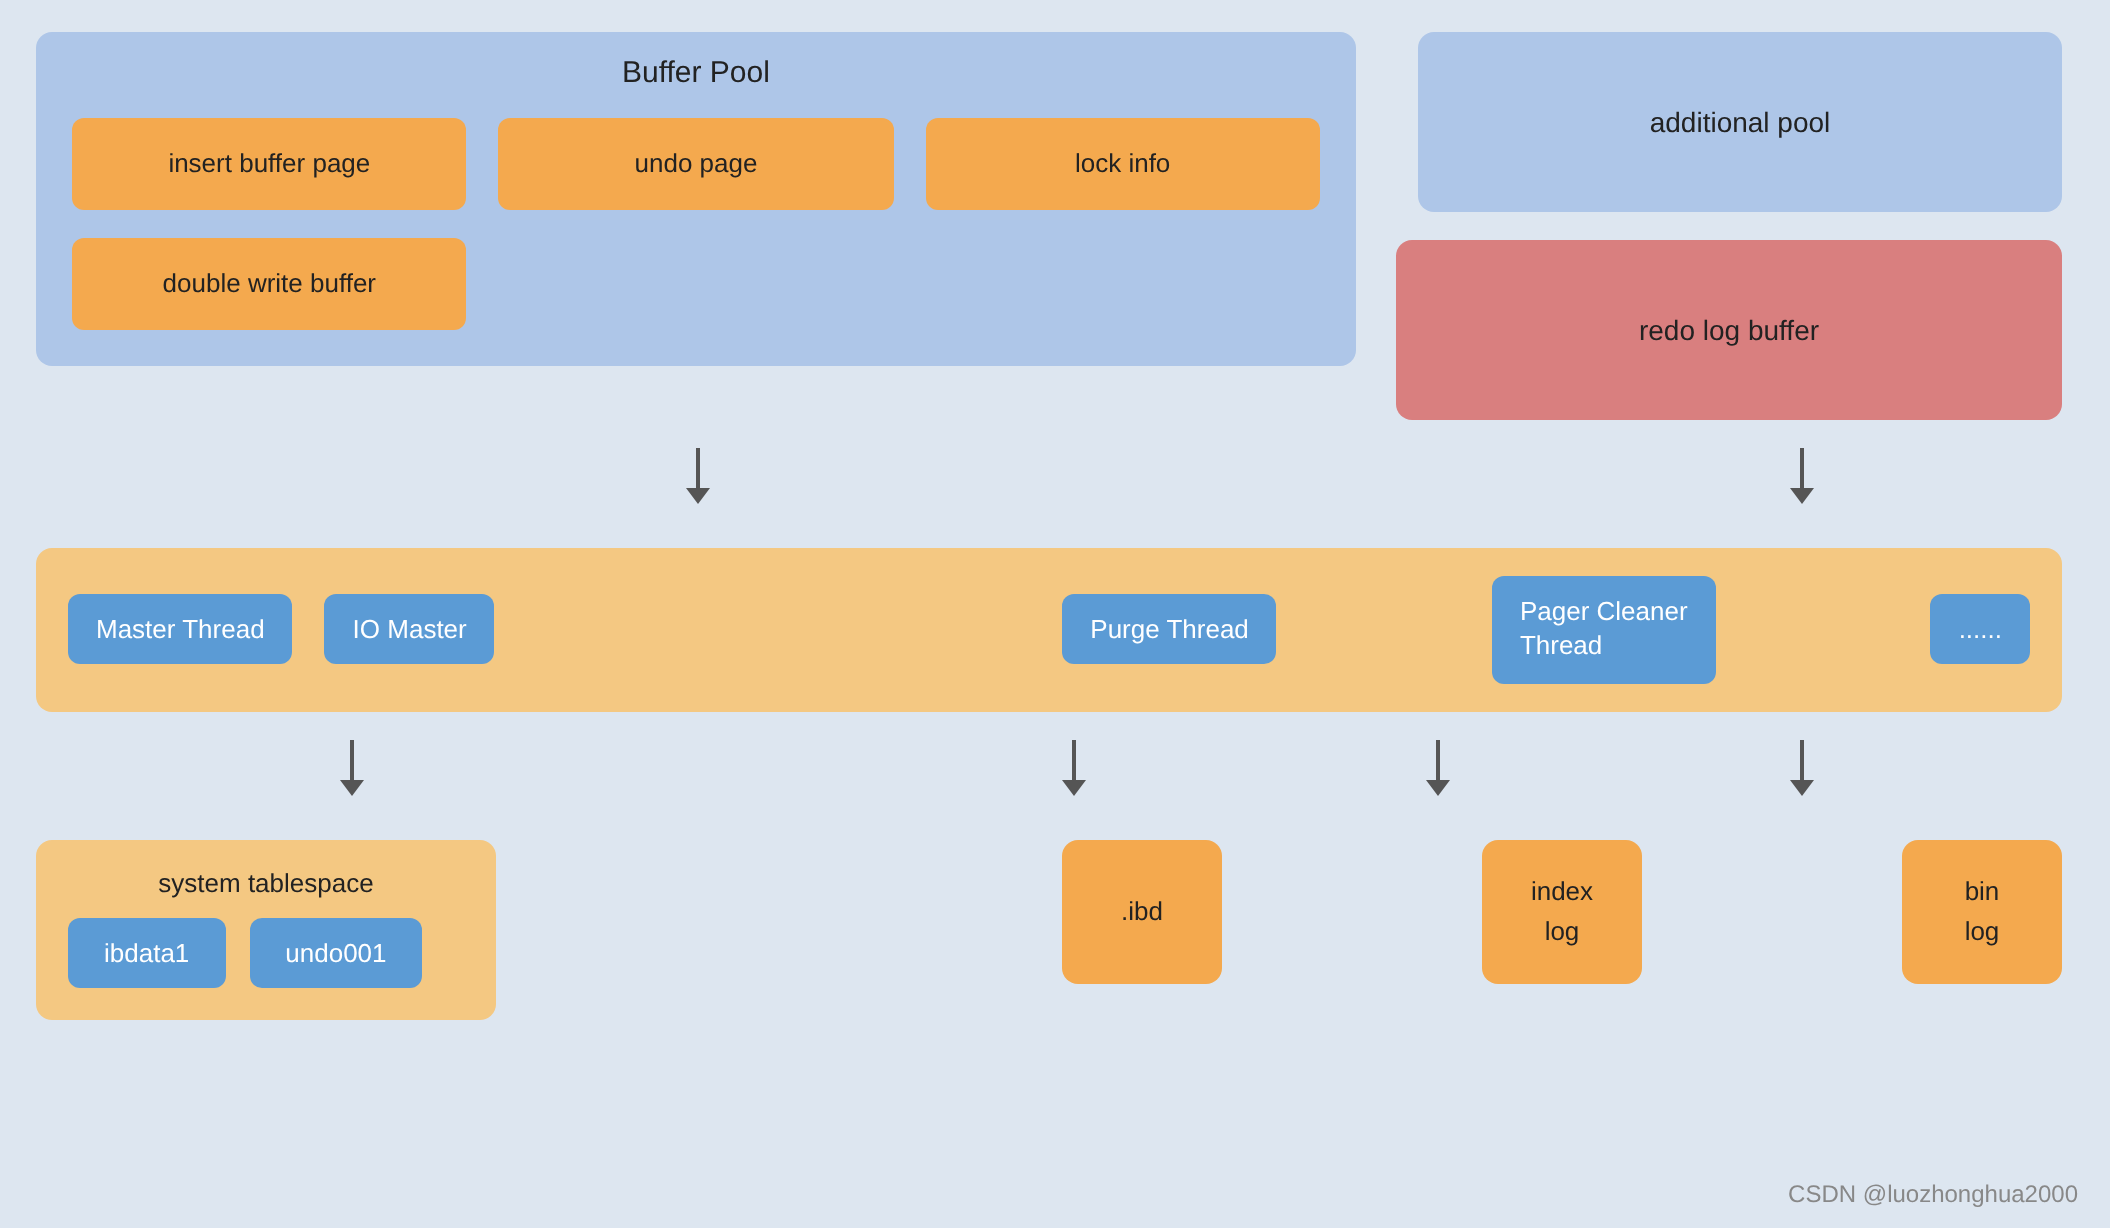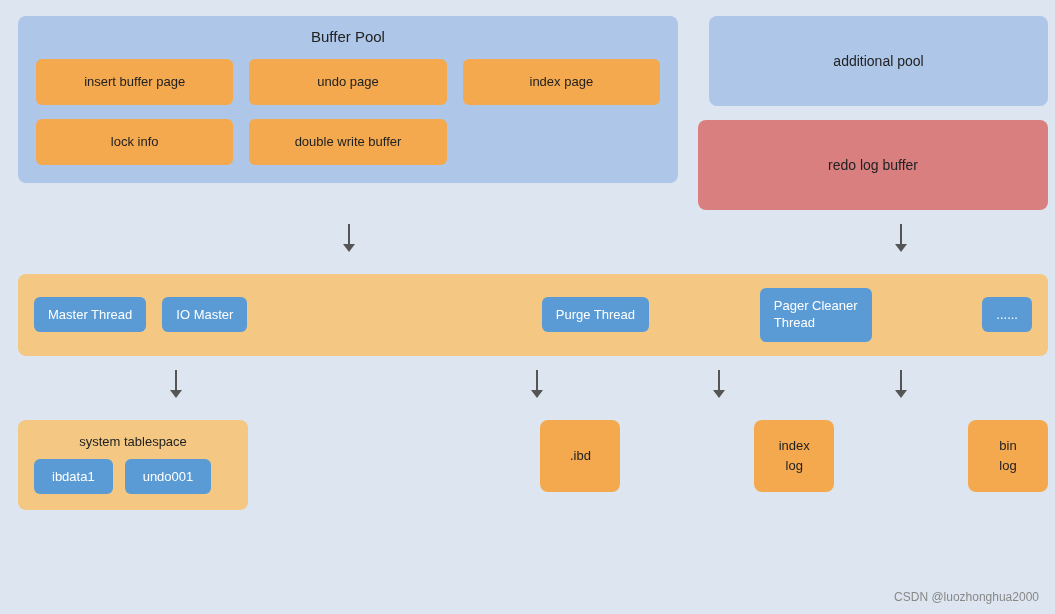--- a/index.html
+++ b/index.html
@@ -183,41 +183,40 @@
     .watermark {
       position: absolute;
       bottom: 10px;
       right: 16px;
       font-size: 12px;
       color: #888;
     }
 
     
     .layout {
-      padding: 16px 7px 30px 18px;
+      padding: 16px 24px 30px 18px;
       display: flex;
       flex-direction: column;
       gap: 12px;
       position: relative;
       height: 614px;
     }
   </style>
 </head>
 <body>
 
 <div class="layout">
 
   <div class="top-row">
 
     <div class="buffer-pool">
       <div class="buffer-pool-title">Buffer Pool</div>
       <div class="buffer-pool-grid">
         <div class="bp-cell">insert buffer page</div>
         <div class="bp-cell">undo page</div>
-        <div class="bp-cell">index page</div>
         <div class="bp-cell">lock info</div>
         <div class="bp-cell">double write buffer</div>
       </div>
     </div>
 
     <div class="right-col">
       <div class="additional-pool">additional pool</div>
       <div class="redo-log-buffer">redo log buffer</div>
     </div>
   </div>

